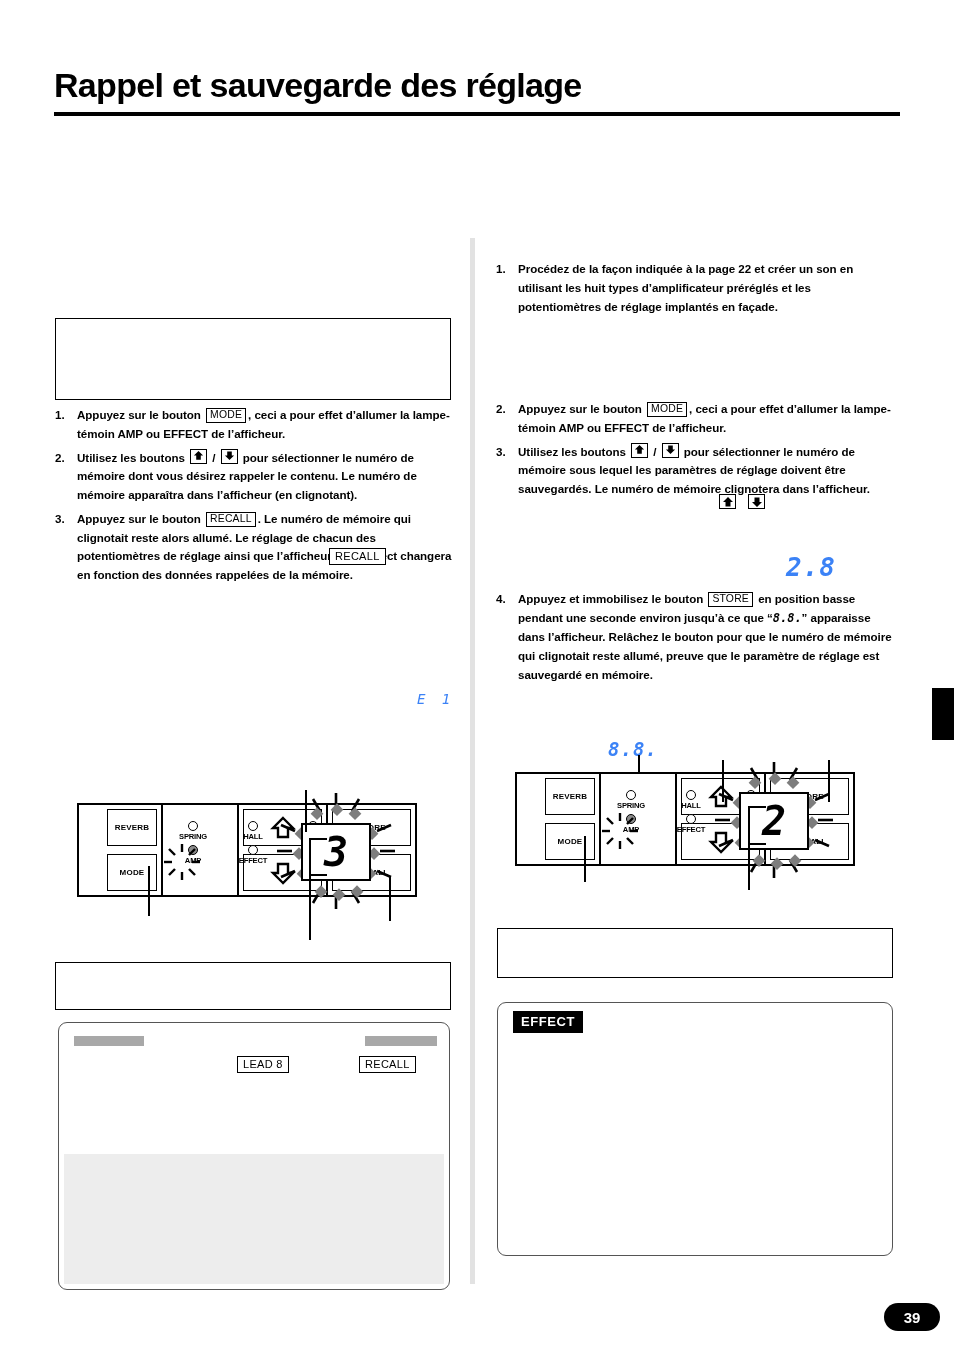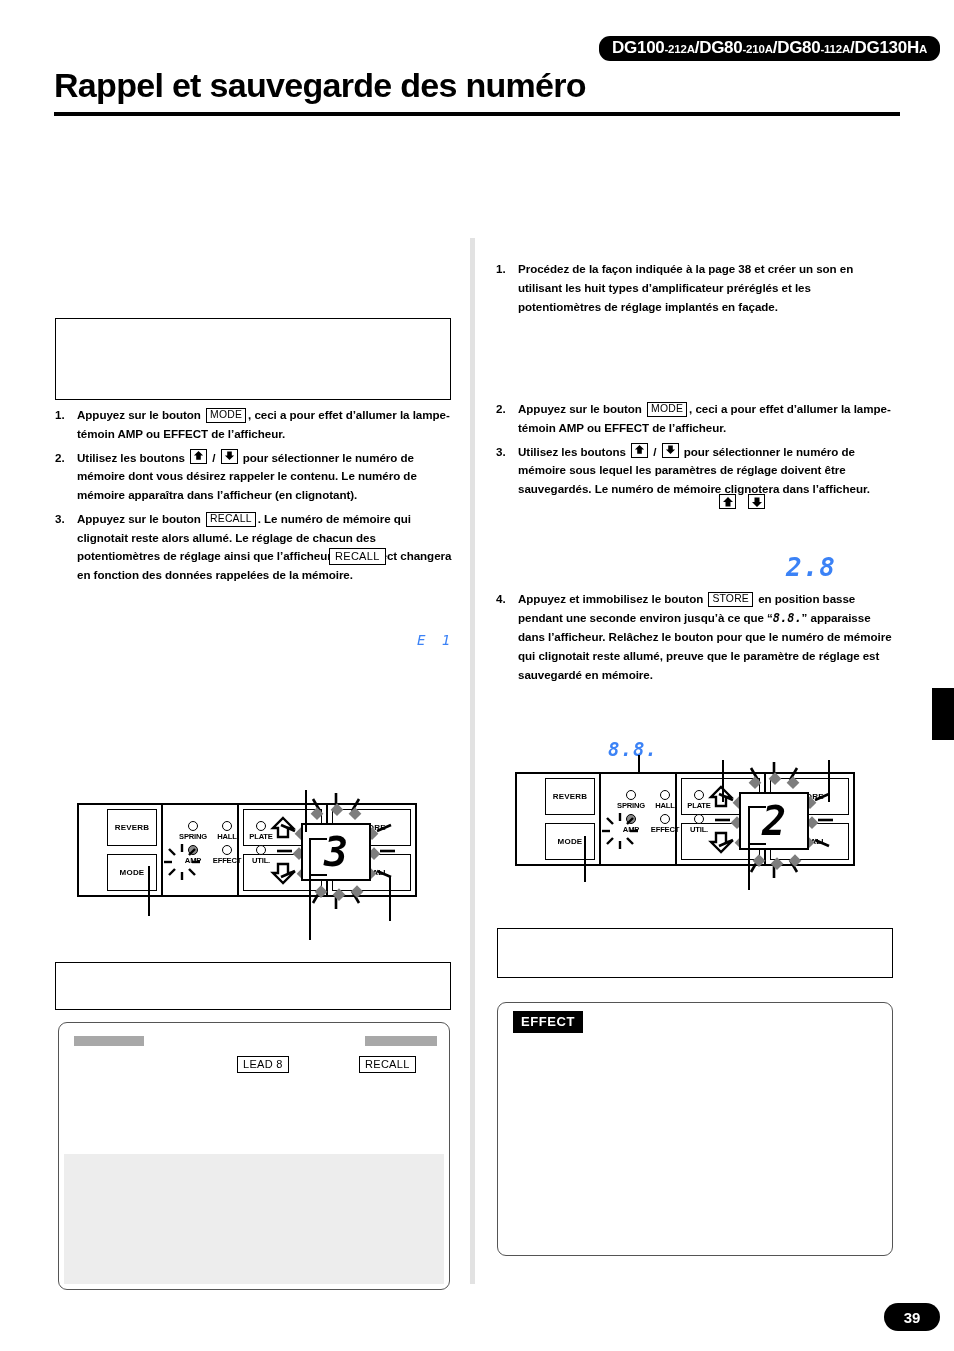--- a/index.html
+++ b/index.html
@@ -192,21 +192,21 @@
     letter-spacing: 0.2px;
     box-sizing: border-box;
   }
   .panel-mid {
     flex: 1 1 auto;
     position: relative;
   }
   .led-group { position: absolute; }
   .led-row {
     display: flex;
-    gap: 2px;
+    gap: 28px;
     margin-left: 4px;
   }
   .led-cell {
     width: 32px;
     text-align: center;
     position: relative;
   }
   .led {
     width: 10px;
     height: 10px;
@@ -314,25 +314,22 @@
     justify-content: center;
     font-size: 15px;
     font-weight: bold;
   }
 </style>
 </head>
 <body>
 
 <div id="page">
 
-  <div class="model-badge">
-    <span>DG100</span><span class="sm">-212A</span>/<span>DG80</span><span class="sm">-210A</span>/<span>DG80</span><span class="sm">-112A</span>/<span>DG130H</span><span class="sm">A</span>
-  </div>
-
-  <div class="page-title">Rappel et sauvegarde des numéro</div>
+
+  <div class="page-title">Rappel et sauvegarde des réglage</div>
   <div class="title-rule"></div>
 
   <div class="col-divider"></div>
 
   <div class="plain-box" style="left:55px; top:318px; width:396px; height:82px;"></div>
 
   <div class="steps" id="left-steps" style="left:55px; top:406px; width:400px;">
       <div class="step">
         <div class="step-num">1.</div>
         <div class="step-txt">Appuyez sur le bouton <span class="keycap">MODE</span>,  ceci a pour effet d’allumer la lampe-témoin AMP ou EFFECT de l’afficheur.</div>
@@ -346,21 +343,21 @@
             </svg></span> pour sélectionner le numéro de mémoire dont vous désirez rappeler le contenu. Le numéro de mémoire apparaîtra dans l’afficheur (en clignotant).</div>
       </div>
       <div class="step">
         <div class="step-num">3.</div>
         <div class="step-txt">Appuyez sur le bouton <span class="keycap">RECALL</span>. Le numéro de mémoire qui clignotait reste alors allumé. Le réglage de chacun des potentiomètres de réglage ainsi que l’afficheur Amp Select changera en fonction des données rappelées de la mémoire.</div>
       </div>
     </div>
 
   <div class="cap-label" style="left:329px; top:548px;">RECALL</div>
 
-  <div class="seg seg-sm" style="left:417px; top:632px;">E 1</div>
+  <div class="seg seg-sm" style="left:417px; top:691px;">E 1</div>
 
   <div class="panel" style="left:77px; top:803px; width:340px; height:94px;">
     <div class="panel-left">
       <div class="pbtn">REVERB</div>
       <div class="pbtn">MODE</div>
     </div>
     <div class="panel-mid">
       <div class="led-group" style="left:10px; top:16px;">
         <div class="led-row">
           <div class="led-cell">
@@ -473,21 +470,21 @@
   <div class="round-box" style="left:58px; top:1022px; width:392px; height:268px;"></div>
   <div class="gray-bar" style="left:74px; top:1036px; width:70px; height:10px;"></div>
   <div class="gray-bar" style="left:365px; top:1036px; width:72px; height:10px;"></div>
   <div class="cap-label" style="left:237px; top:1056px;">LEAD 8</div>
   <div class="cap-label" style="left:359px; top:1056px;">RECALL</div>
   <div class="gray-fill" style="left:64px; top:1154px; width:380px; height:130px;"></div>
 
   <div class="steps" id="right-steps-a" style="left:496px; top:260px; width:400px;">
       <div class="step">
         <div class="step-num">1.</div>
-        <div class="step-txt">Procédez de la façon indiquée à la page 38 et créer un son en utilisant les huit types d’amplificateur préréglés et les potentiomètres de réglage implantés en façade.</div>
+        <div class="step-txt">Procédez de la façon indiquée à la page 22 et créer un son en utilisant les huit types d’amplificateur préréglés et les potentiomètres de réglage implantés en façade.</div>
       </div>
     </div>
 
   <div class="steps" id="right-steps-b" style="left:496px; top:400px; width:400px;">
       <div class="step">
         <div class="step-num">2.</div>
         <div class="step-txt">Appuyez sur le bouton <span class="keycap">MODE</span>,  ceci a pour effet d’allumer la lampe-témoin AMP ou EFFECT de l’afficheur.</div>
       </div>
       <div class="step">
         <div class="step-num">3.</div>

